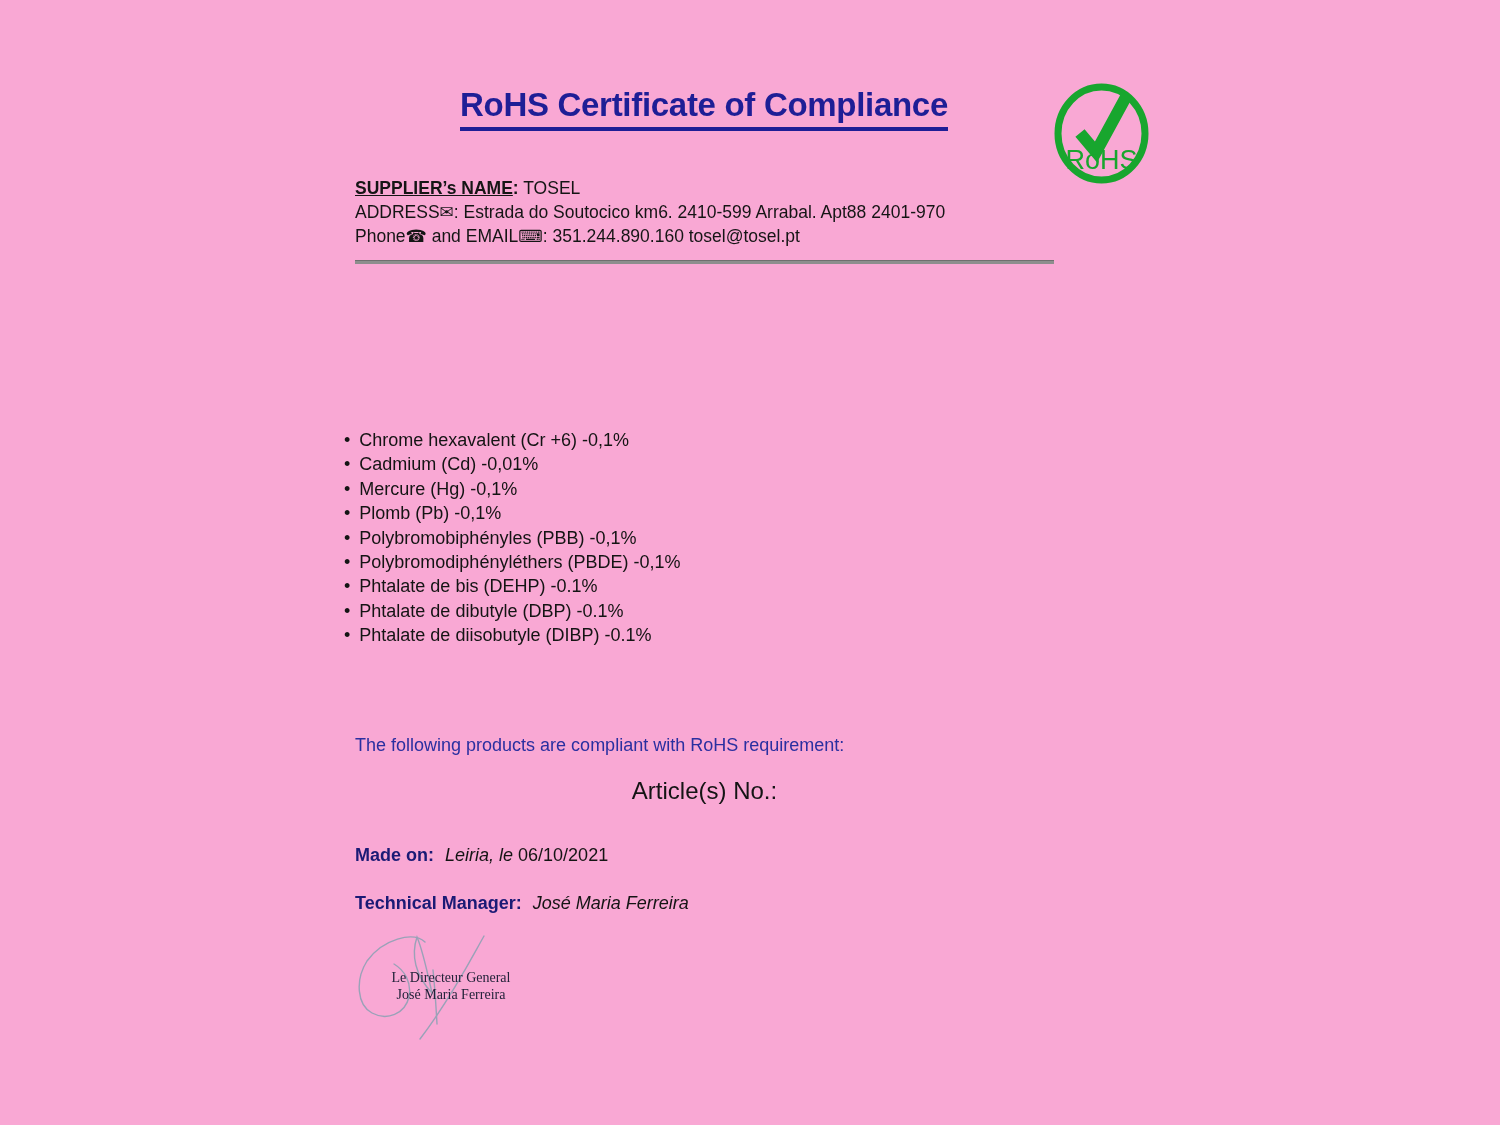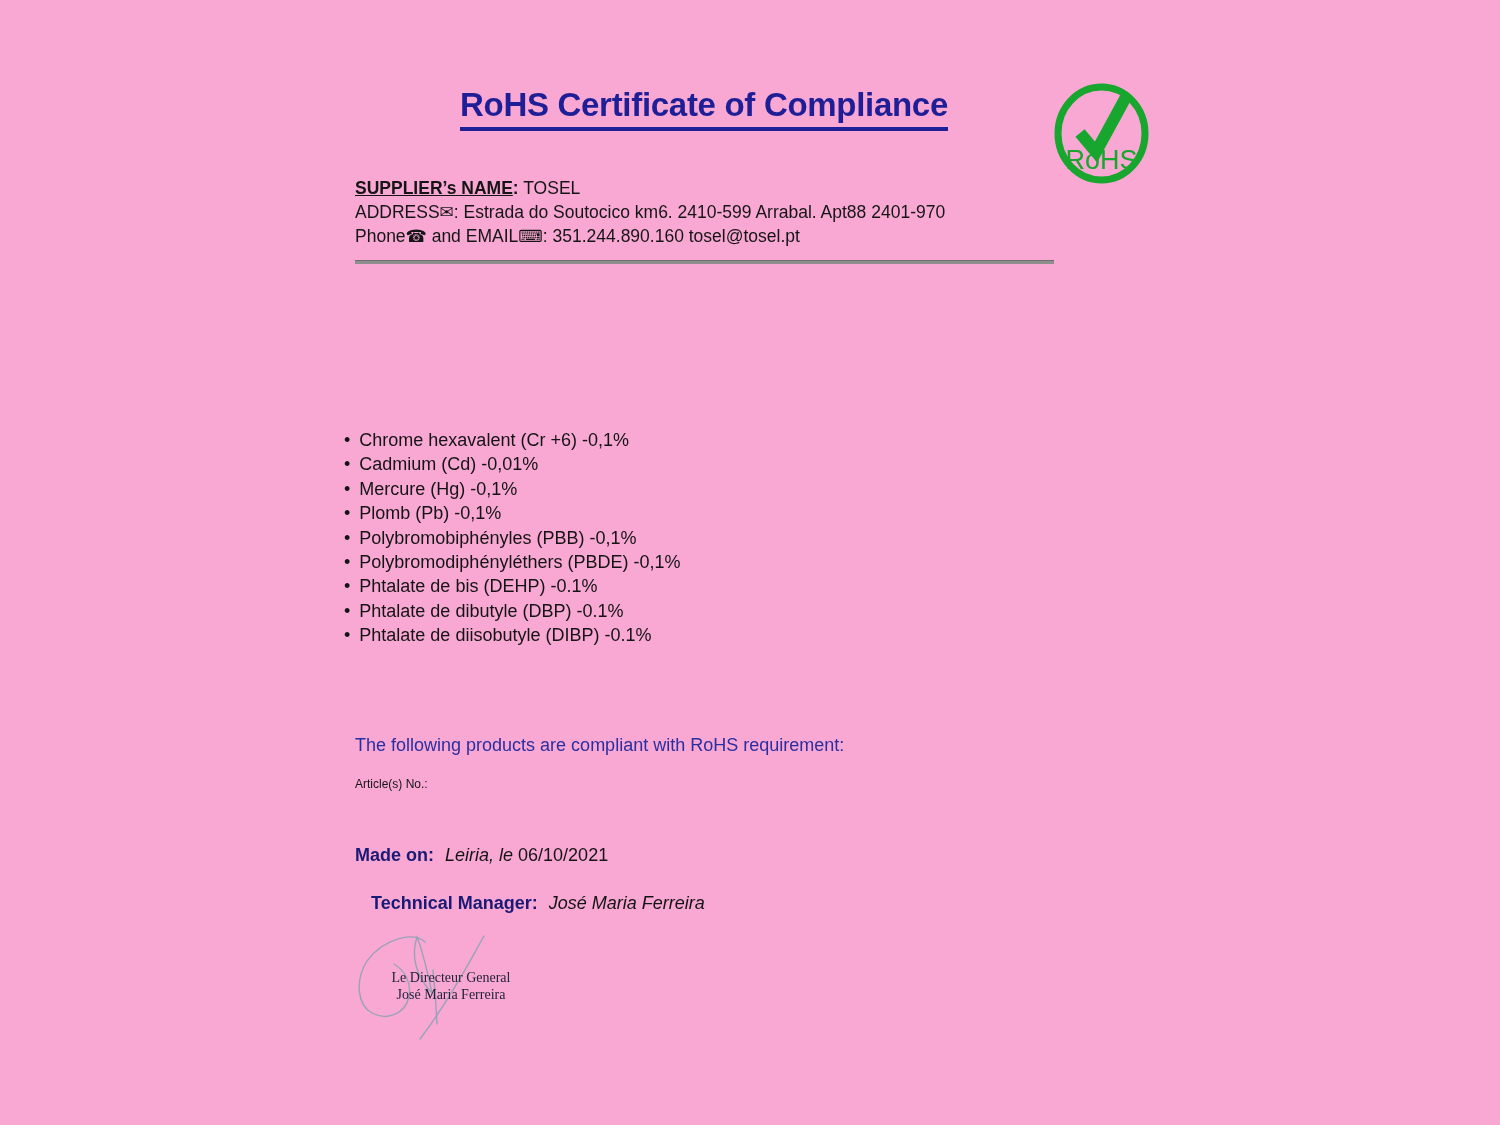--- a/index.html
+++ b/index.html
@@ -53,25 +53,25 @@
     font-size:18px;line-height:24.4px;color:#141414;
   }
   .substances li::before{content:"•";margin-right:9px;}
   
   .compliance{
     position:absolute;left:355px;top:735px;width:699px;
     font-size:18px;color:#2a2fa0;
   }
   .articles{
     position:absolute;left:355px;top:777px;width:699px;
-    font-size:12px;color:#141414;
+    font-size:24px;color:#141414;text-align:center;
   }
   
   .madeon{position:absolute;left:355px;top:845px;font-size:18px;color:#141414;}
-  .manager{position:absolute;left:355px;top:893px;font-size:18px;color:#141414;margin-left:16px;}
+  .manager{position:absolute;left:355px;top:893px;font-size:18px;color:#141414;}
   .navy-label{font-weight:700;color:#1a1a75;}
   .italic{font-style:italic;}
   .val-gap{margin-left:6px;}
   
   .signature{position:absolute;left:353px;top:925px;width:170px;height:130px;}
   .sig-svg{position:absolute;left:0;top:0;}
   .sig-text{
     position:absolute;left:38px;top:44px;width:120px;
     text-align:center;
     font-family:"Liberation Serif","DejaVu Serif",serif;

